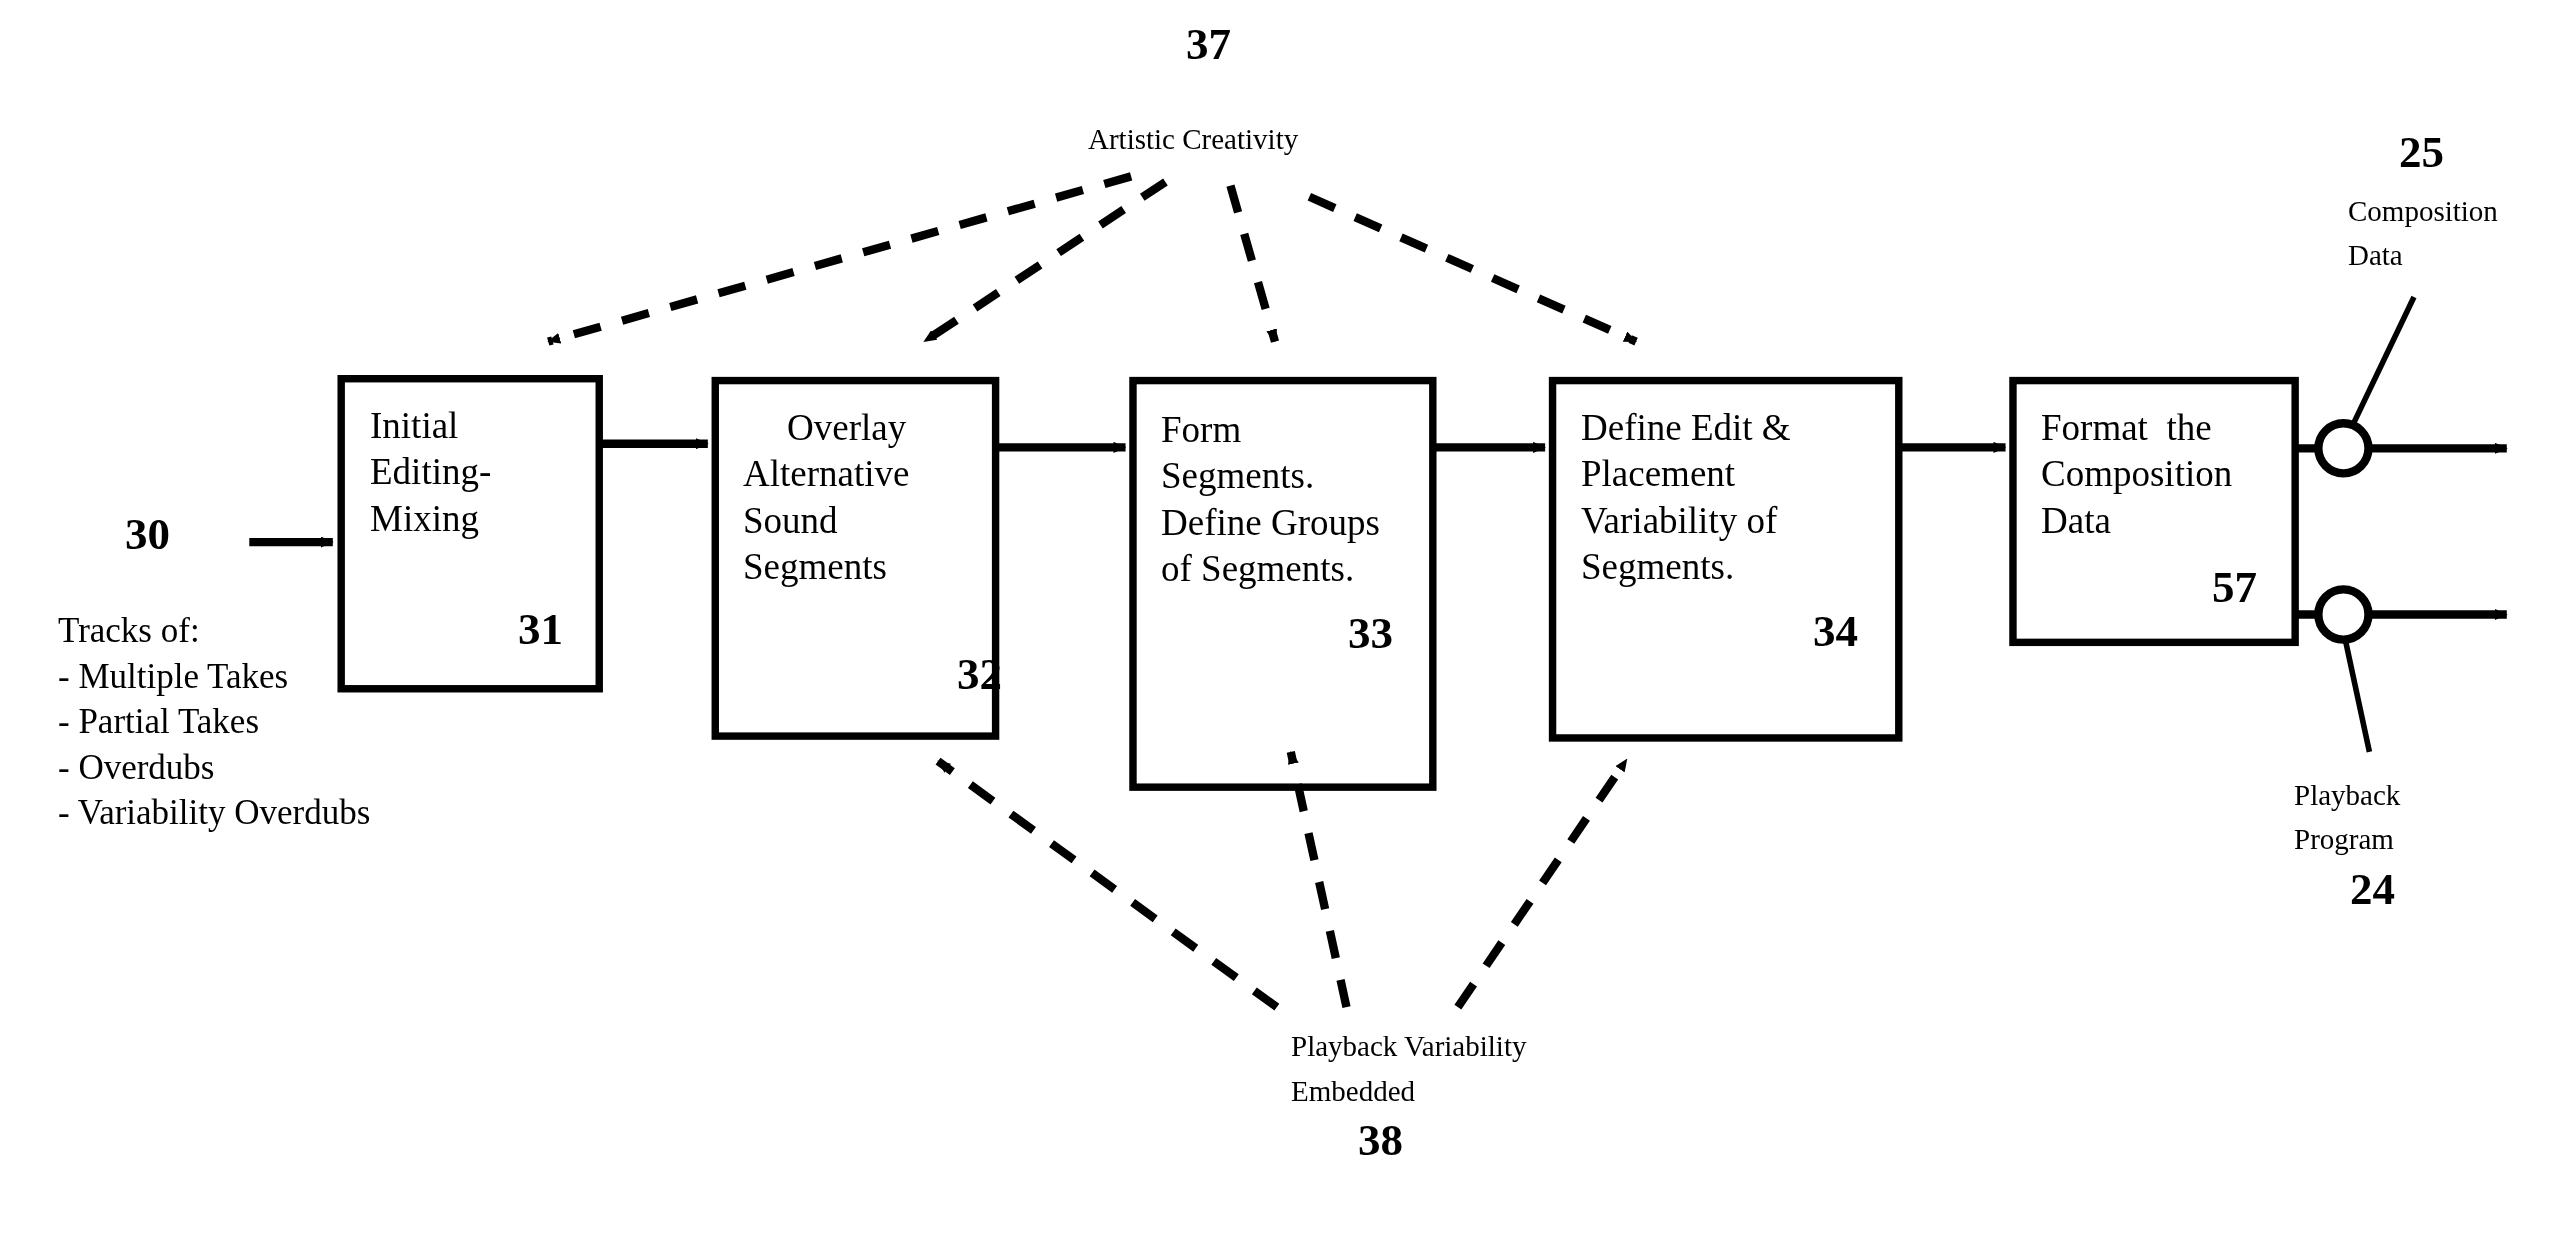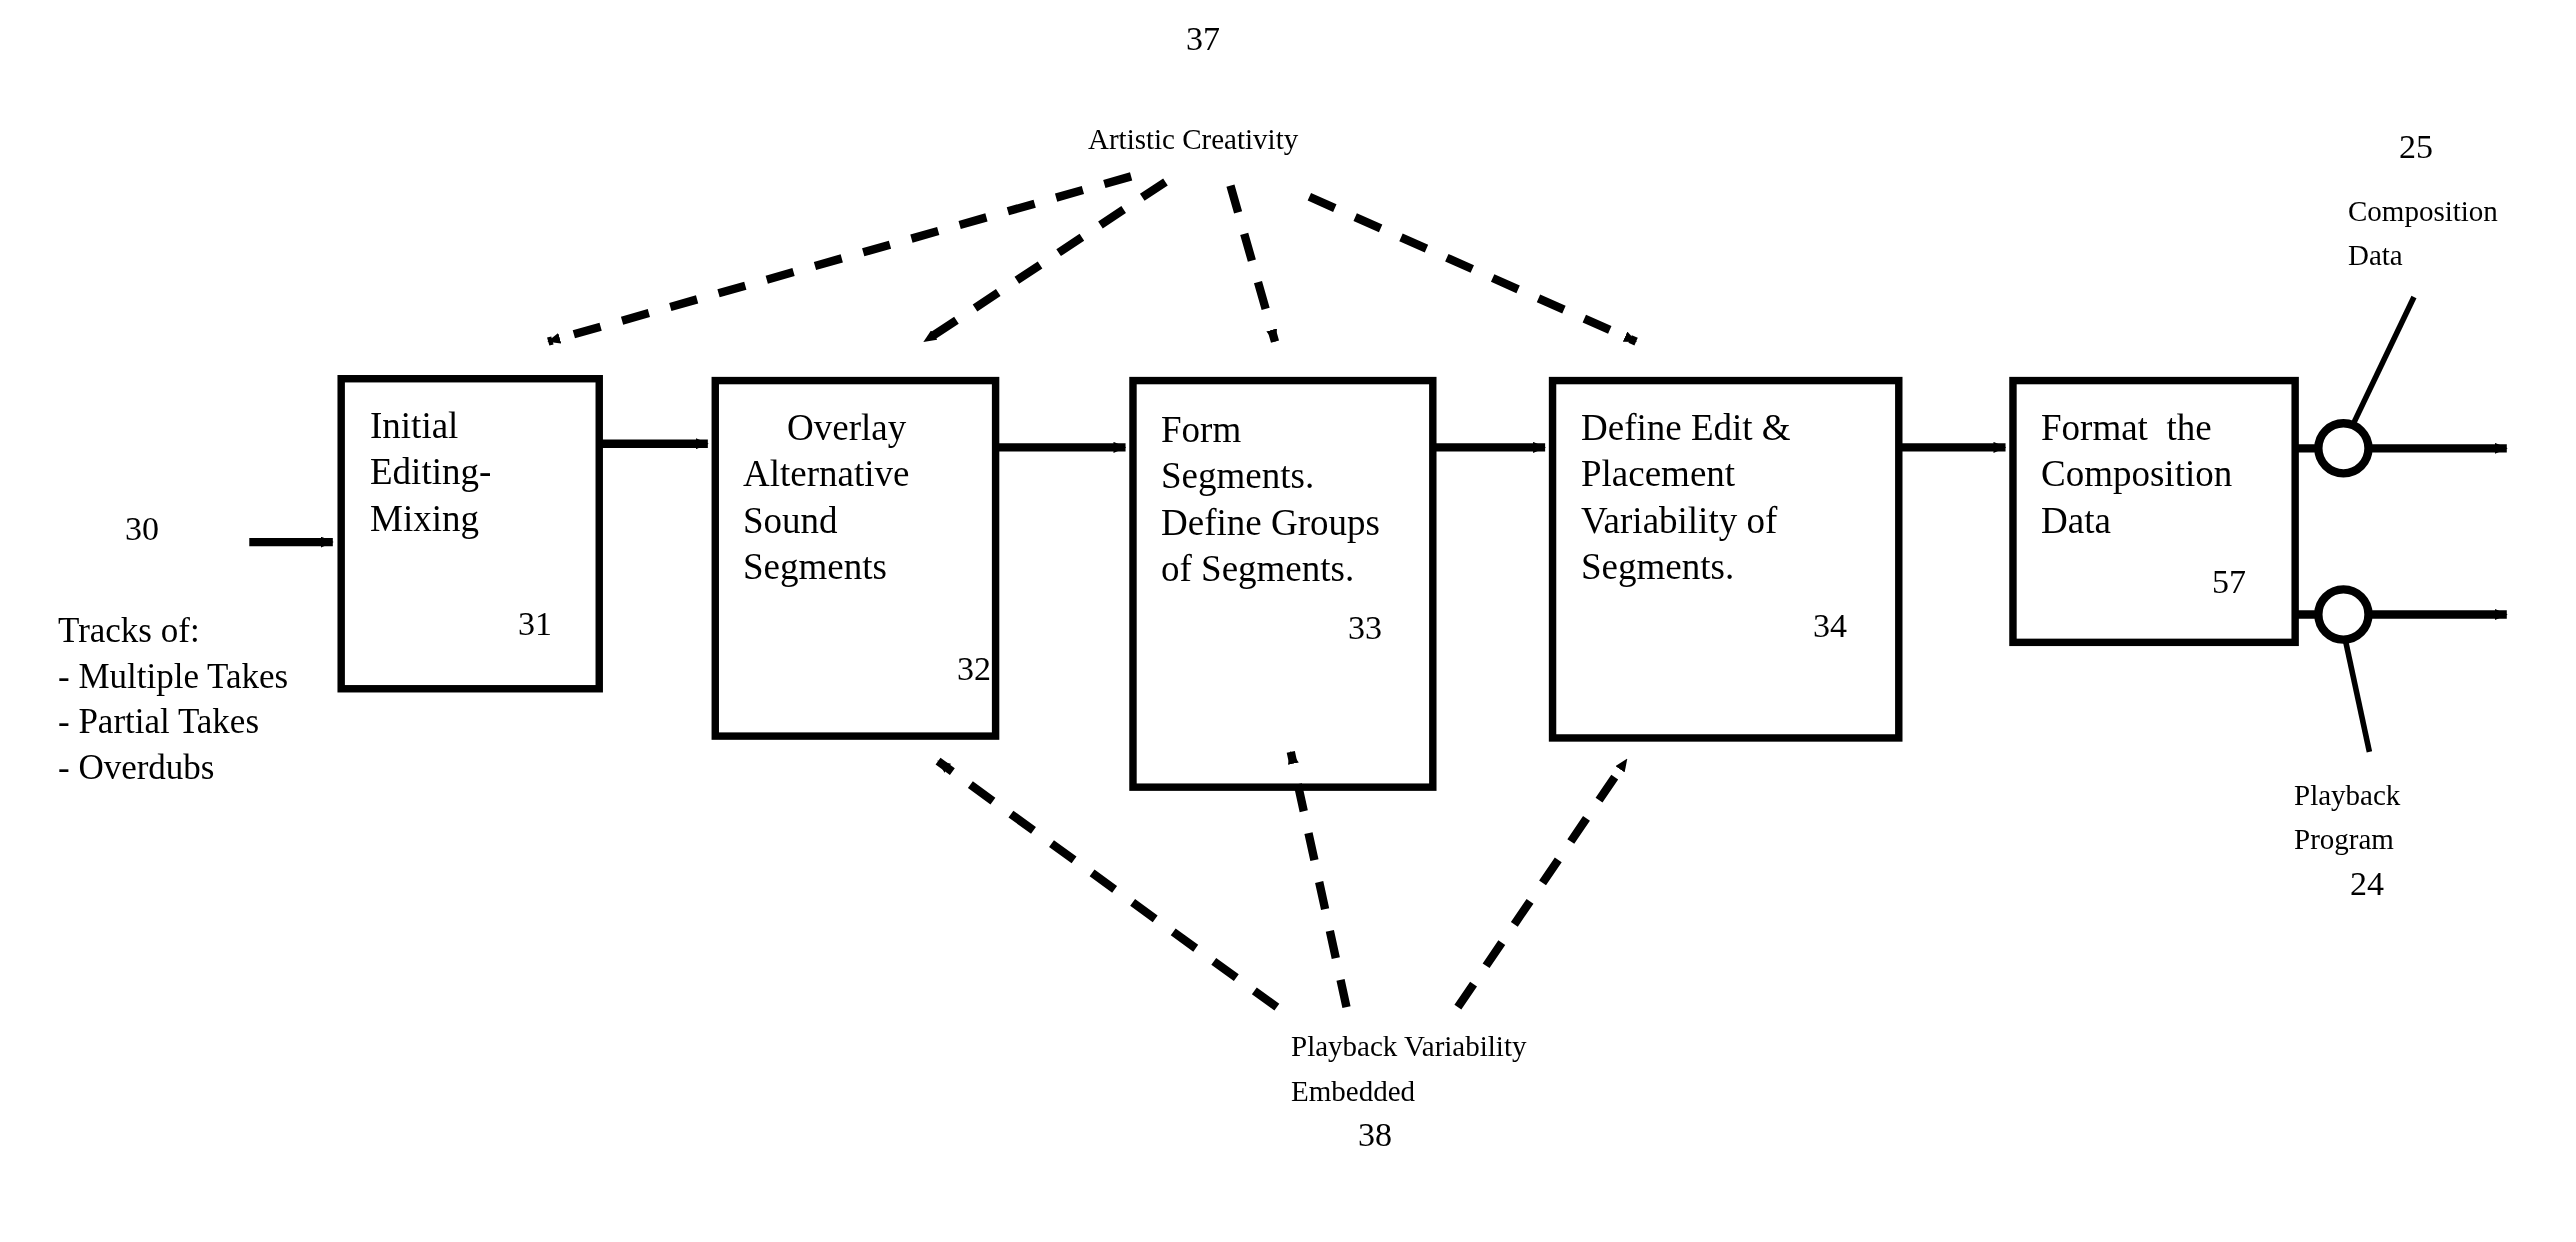--- a/index.html
+++ b/index.html
@@ -28,22 +28,22 @@
     color: #000000;
     font-family: "Liberation Serif", "DejaVu Serif", serif;
     white-space: pre;
     line-height: 1.0;
   }
   .boxlabel {
     font-size: 37px;
     line-height: 46px;
   }
   .refnum {
-    font-weight: normal;
-    font-size: 34px;
+    font-weight: bold;
+    font-size: 45px;
   }
   .sidetext {
     font-size: 35px;
     line-height: 45px;
   }
   .annot {
     font-size: 29px;
     line-height: 45px;
   }
 </style>
@@ -91,20 +91,21 @@
   </svg>
 
   <div class="txt refnum" style="left:1186px; top:22px;">37</div>
   <div class="txt annot" style="left:1088px; top:117px;">Artistic Creativity</div>
 
   <div class="txt refnum" style="left:125px; top:512px;">30</div>
   <div class="txt sidetext" style="left:58px; top:608px;">Tracks of:</div>
   <div class="txt sidetext" style="left:58px; top:654px;">- Multiple Takes</div>
   <div class="txt sidetext" style="left:58px; top:699px;">- Partial Takes</div>
   <div class="txt sidetext" style="left:58px; top:745px;">- Overdubs</div>
+  <div class="txt sidetext" style="left:58px; top:790px;">- Variability Overdubs</div>
 
   <div class="txt boxlabel" style="left:370px; top:403px;">Initial</div>
   <div class="txt boxlabel" style="left:370px; top:449px;">Editing-</div>
   <div class="txt boxlabel" style="left:370px; top:496px;">Mixing</div>
   <div class="txt refnum" style="left:518px; top:607px;">31</div>
 
   <div class="txt boxlabel" style="left:743px; top:405px;margin-left:44px;">Overlay</div>
   <div class="txt boxlabel" style="left:743px; top:451px;">Alternative</div>
   <div class="txt boxlabel" style="left:743px; top:498px;">Sound</div>
   <div class="txt boxlabel" style="left:743px; top:544px;">Segments</div>

